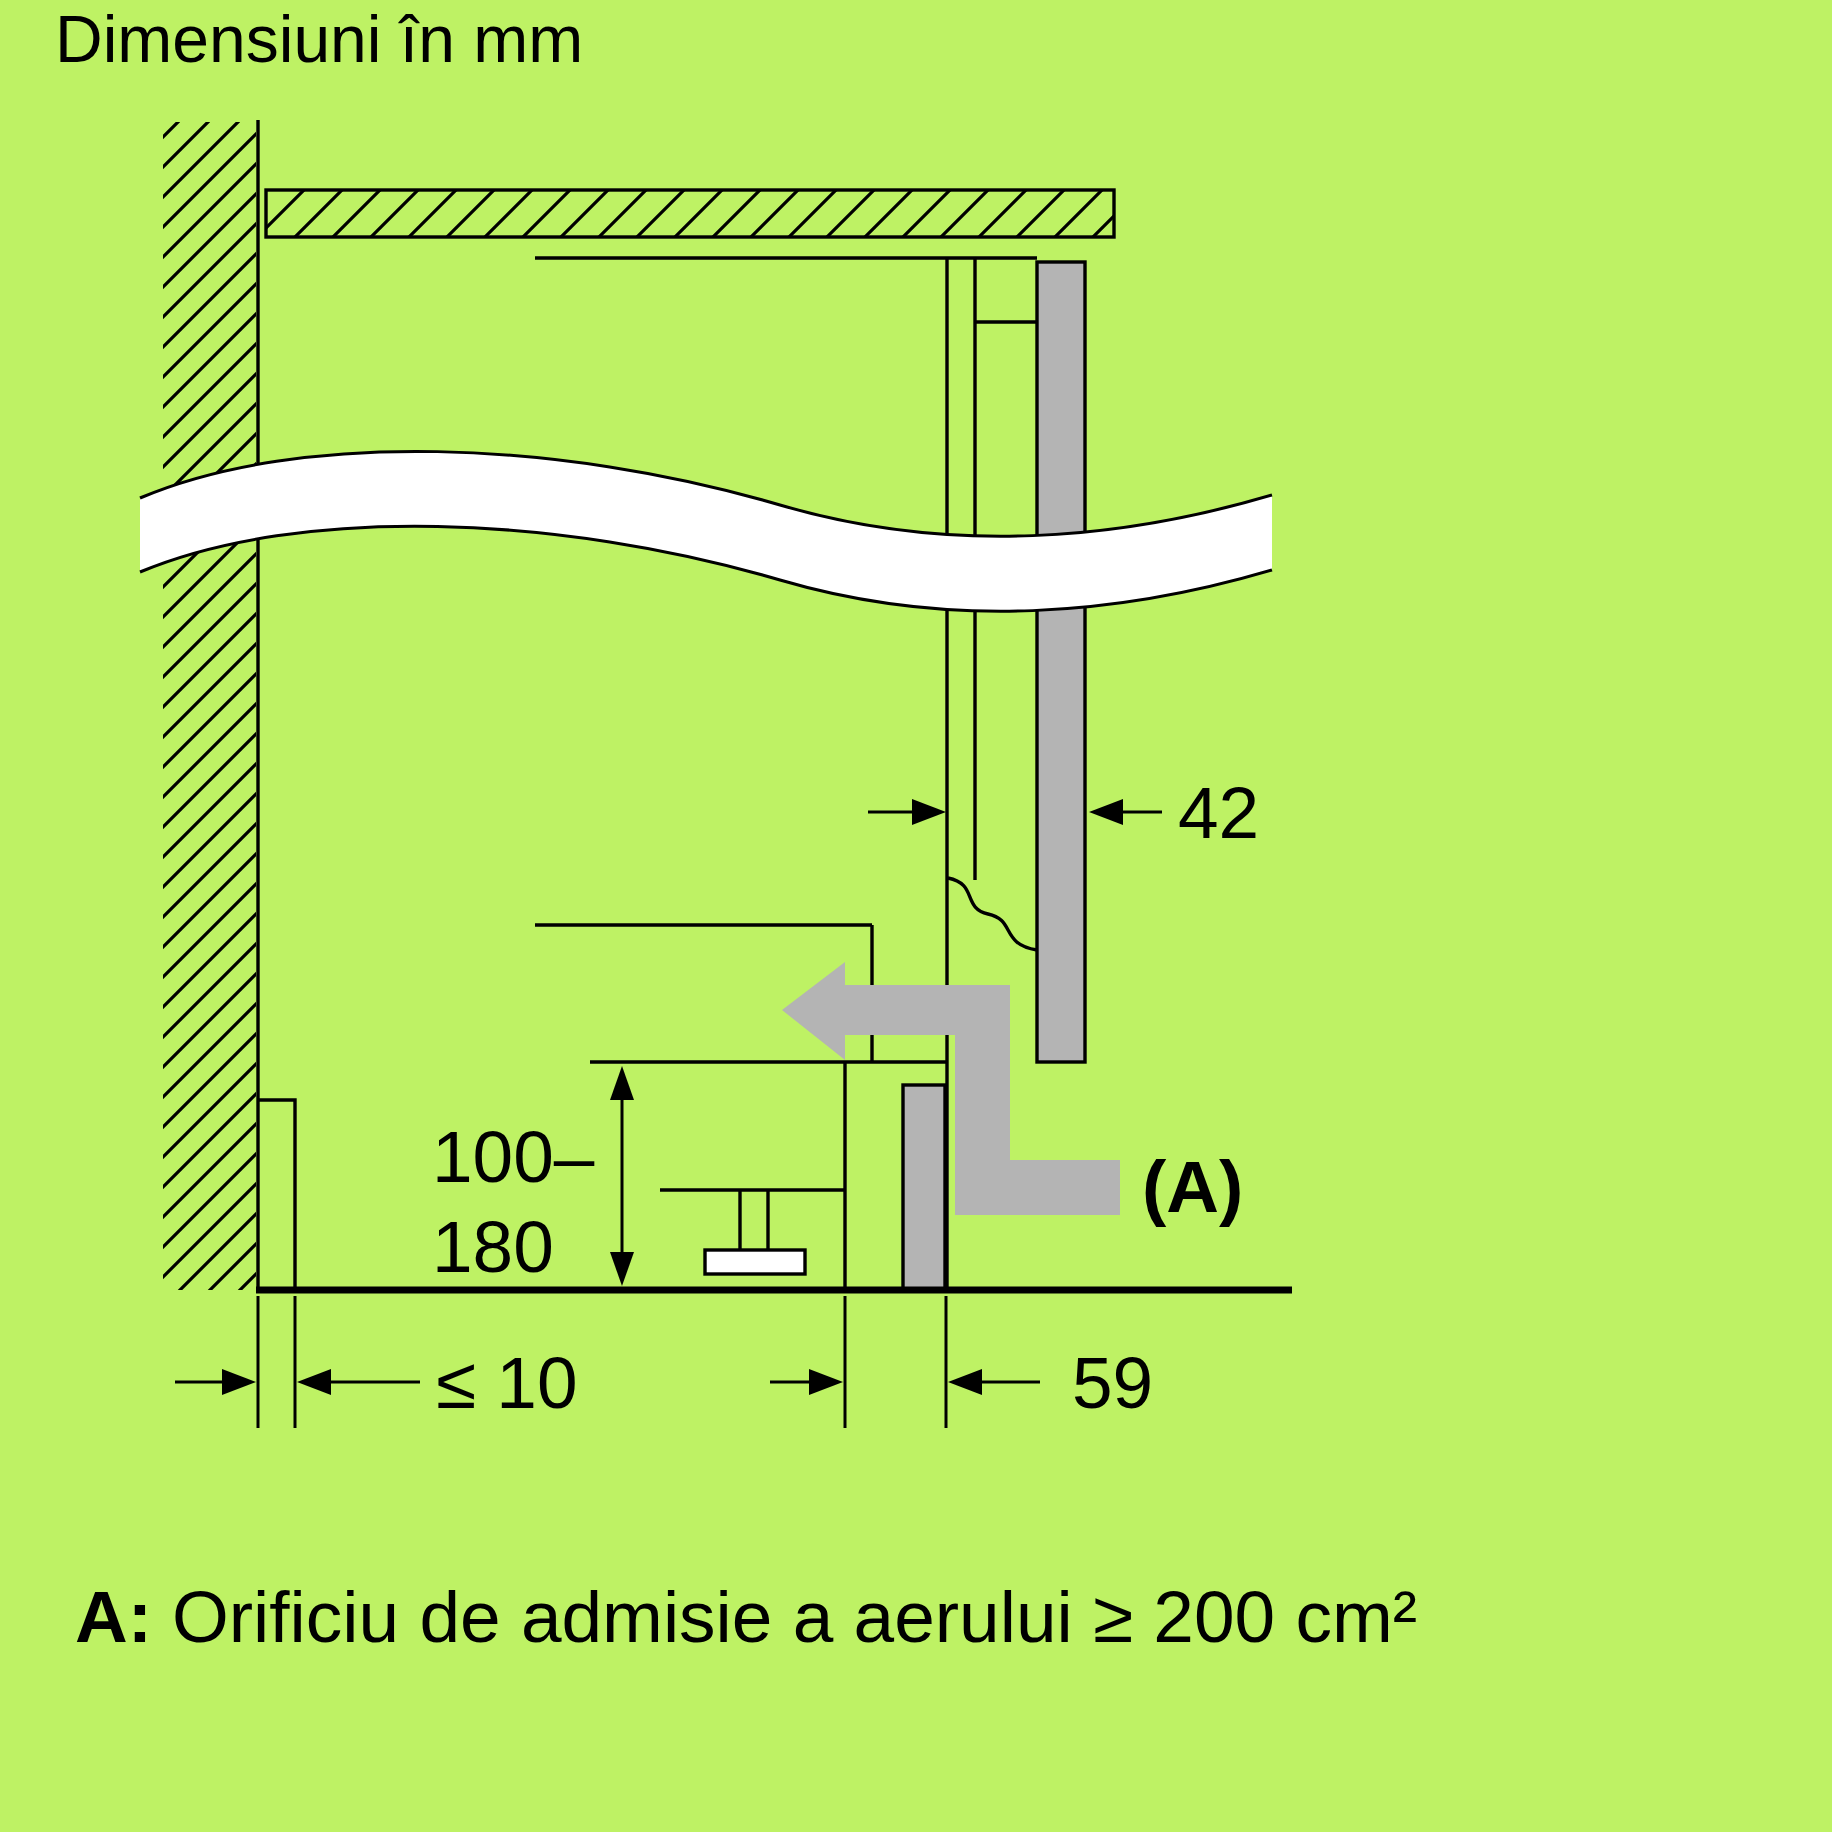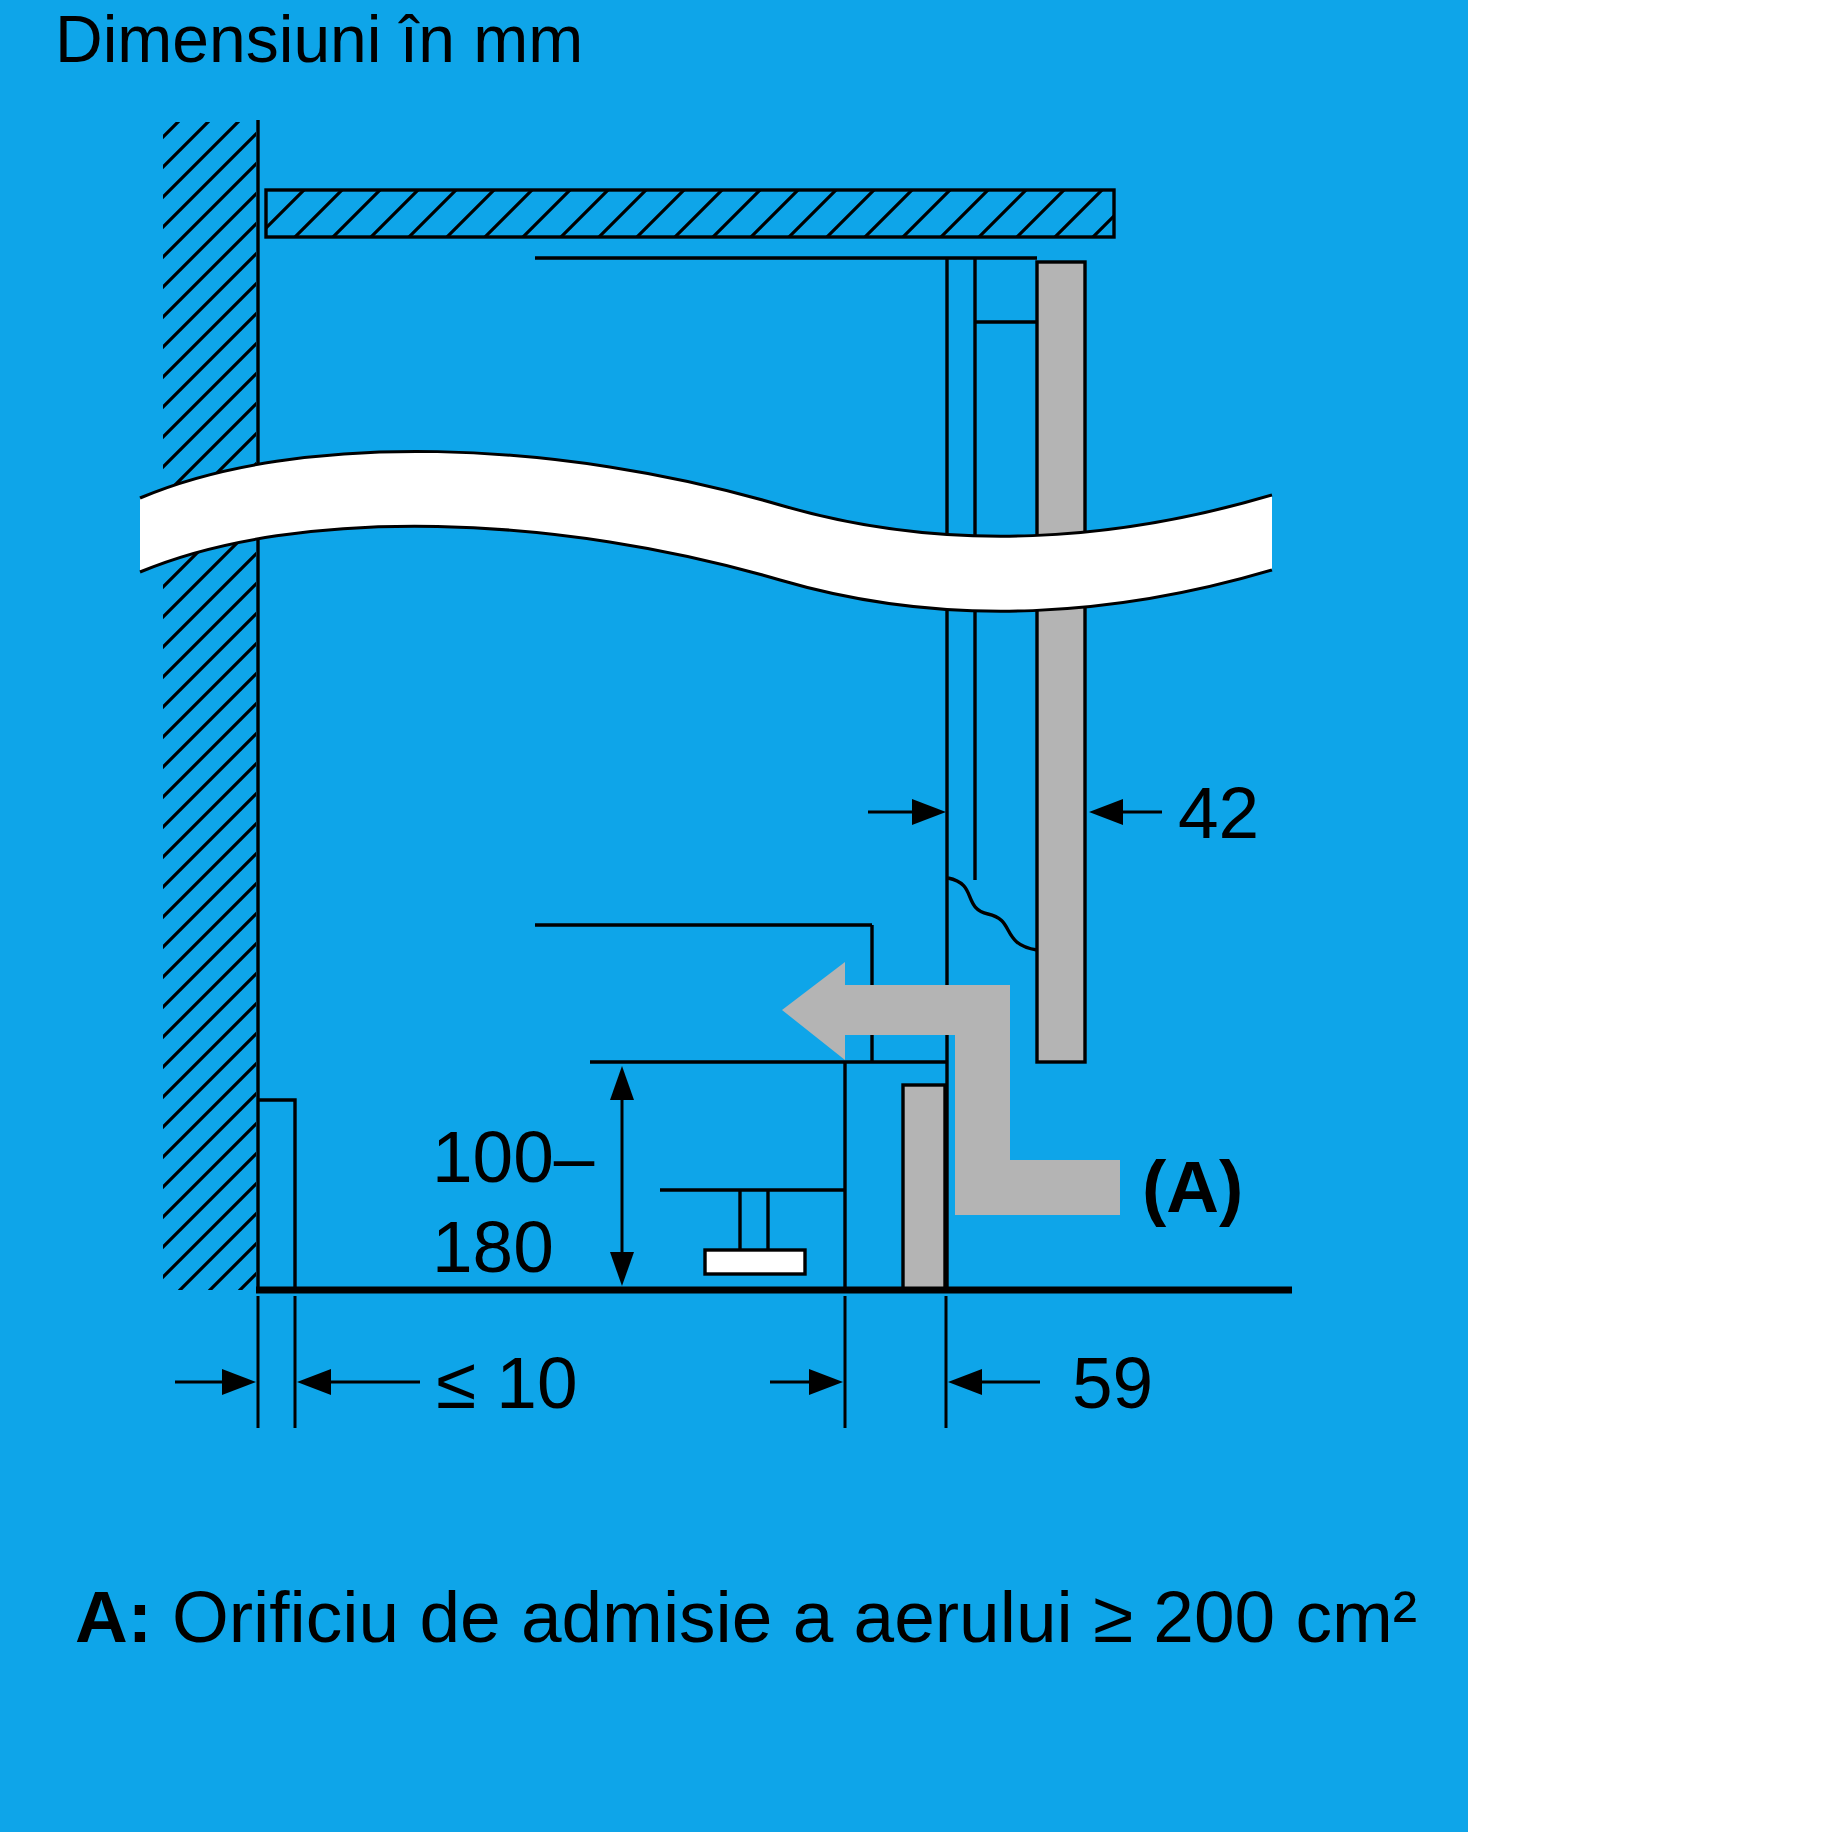--- a/index.html
+++ b/index.html
@@ -1,16 +1,16 @@
 <!DOCTYPE html>
 <html><head>
 <meta charset="utf-8">
 <style>
   html,body{margin:0;padding:0;background:#ffffff;}
-  .page{position:relative;width:1468px;height:1832px;background:#0ea5e9;overflow:hidden;}
+  .page{position:relative;width:1832px;height:1832px;background:#bef264;overflow:hidden;}
   svg{display:block;}
   svg text{font-family:"Liberation Sans","DejaVu Sans",sans-serif;fill:#000;}
   .t-title{font-size:66px;}
   .t-dim{font-size:73px;}
   .t-footer{font-size:73px;}
   .b{font-weight:700;}
   .ln{stroke:#000;stroke-width:3.4;fill:none;}
   .ln-thin{stroke:#000;stroke-width:3;fill:none;}
   .ln-floor{stroke:#000;stroke-width:7;fill:none;}
   .arrowhead{fill:#000;stroke:none;}

